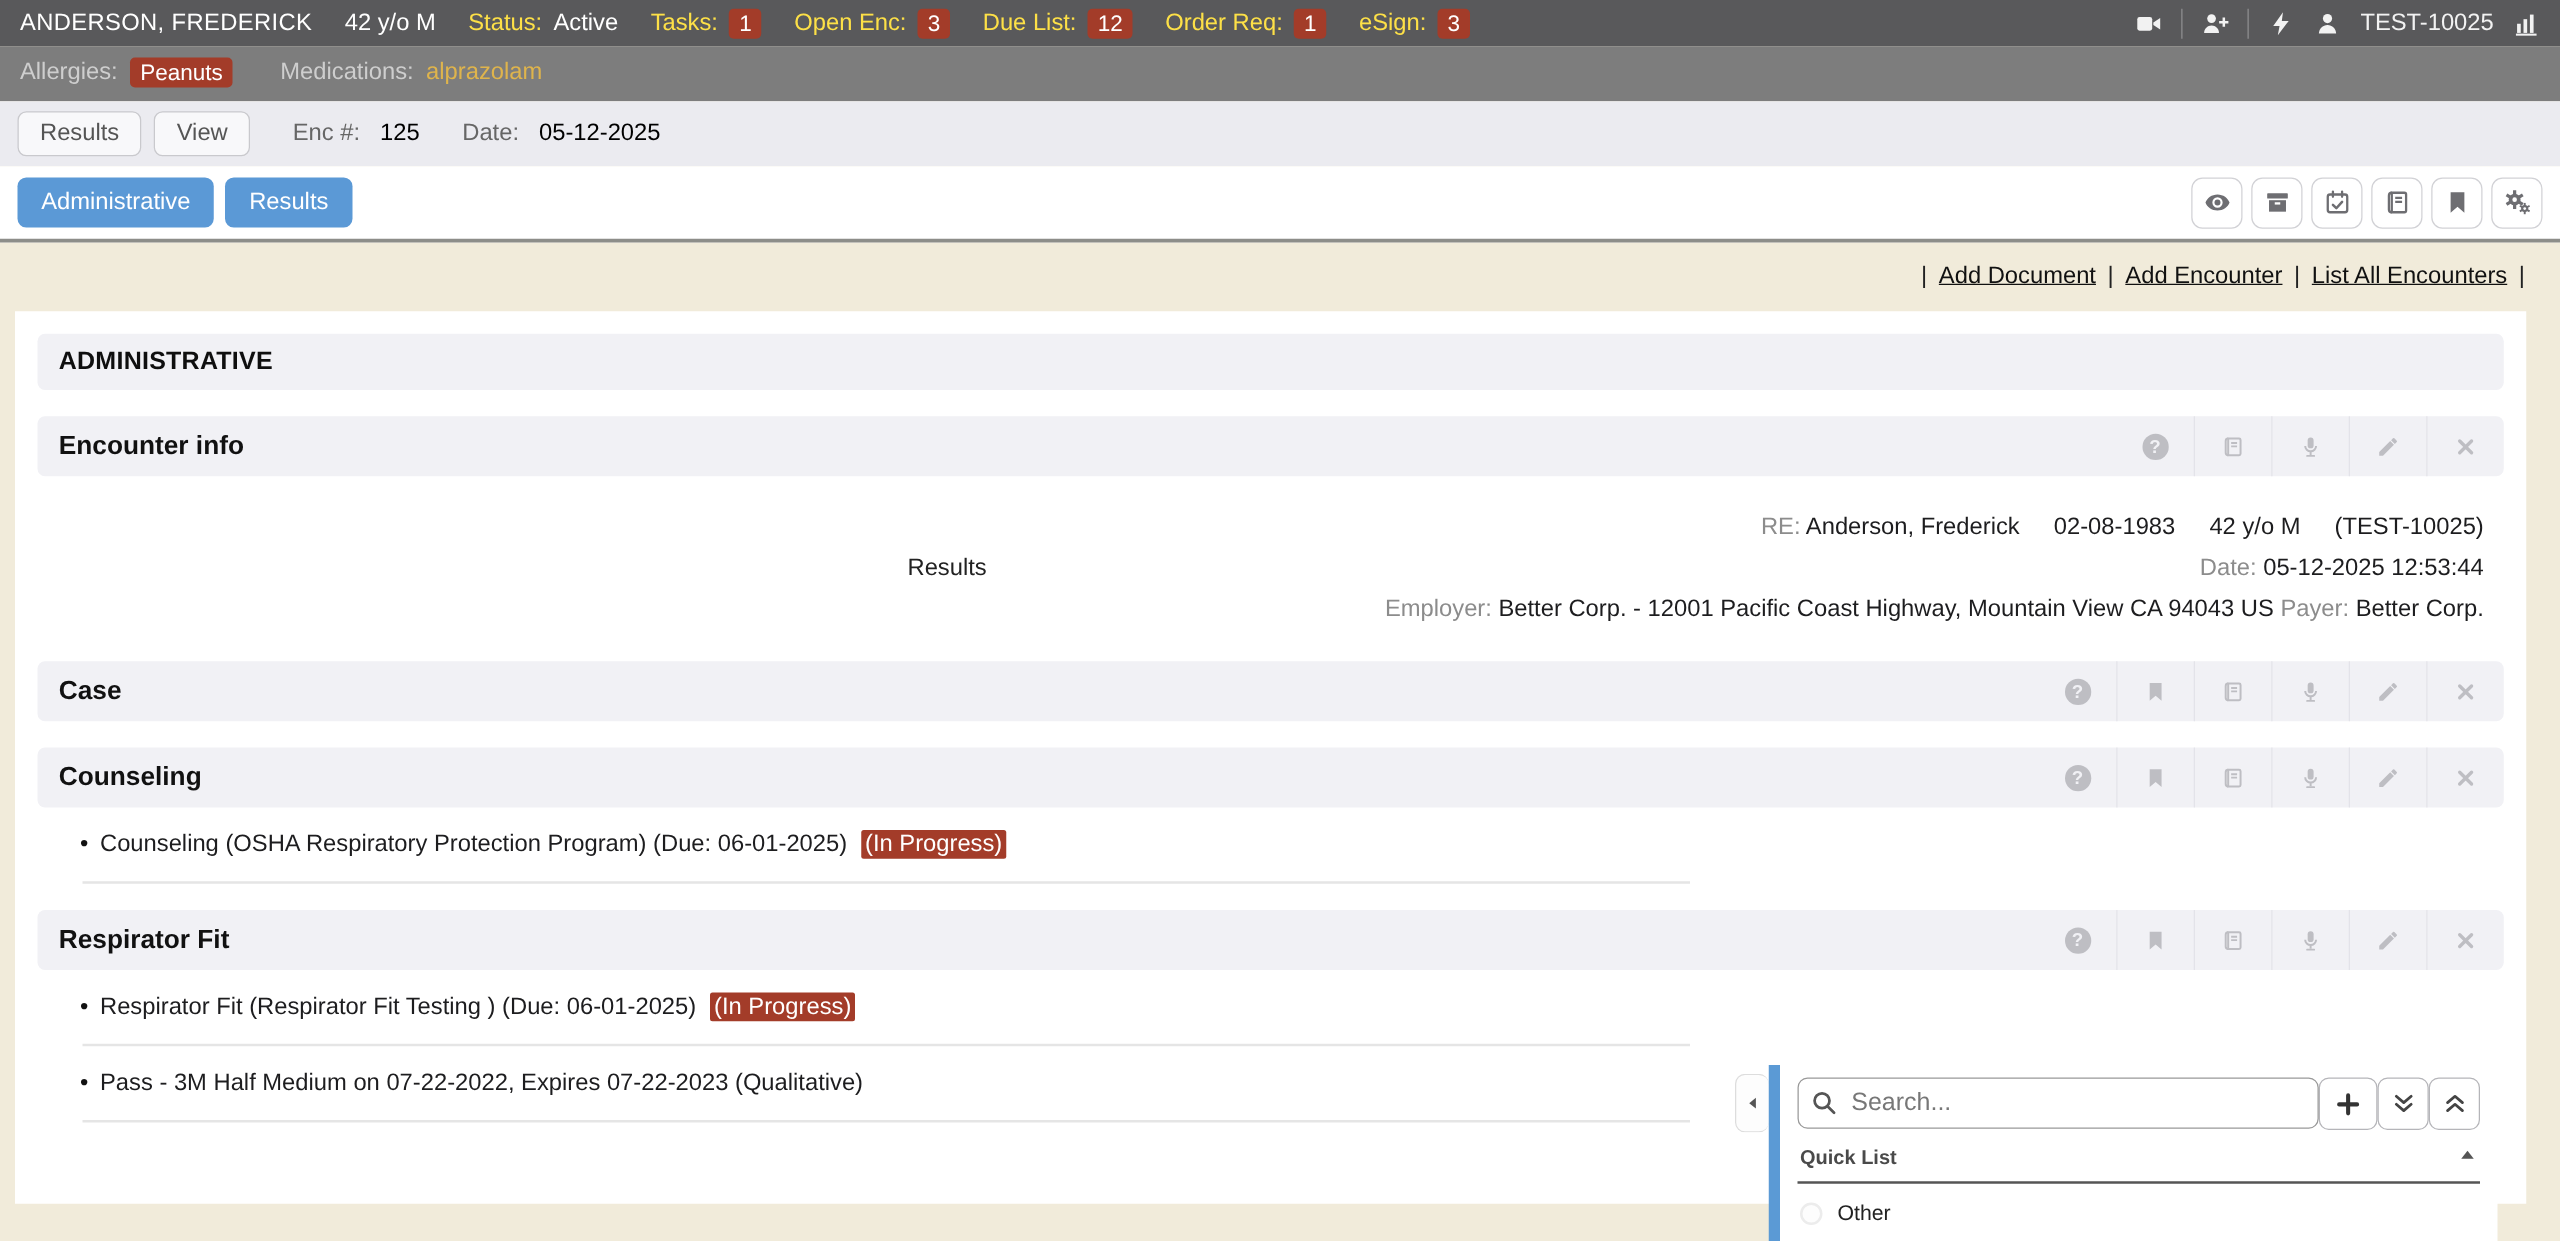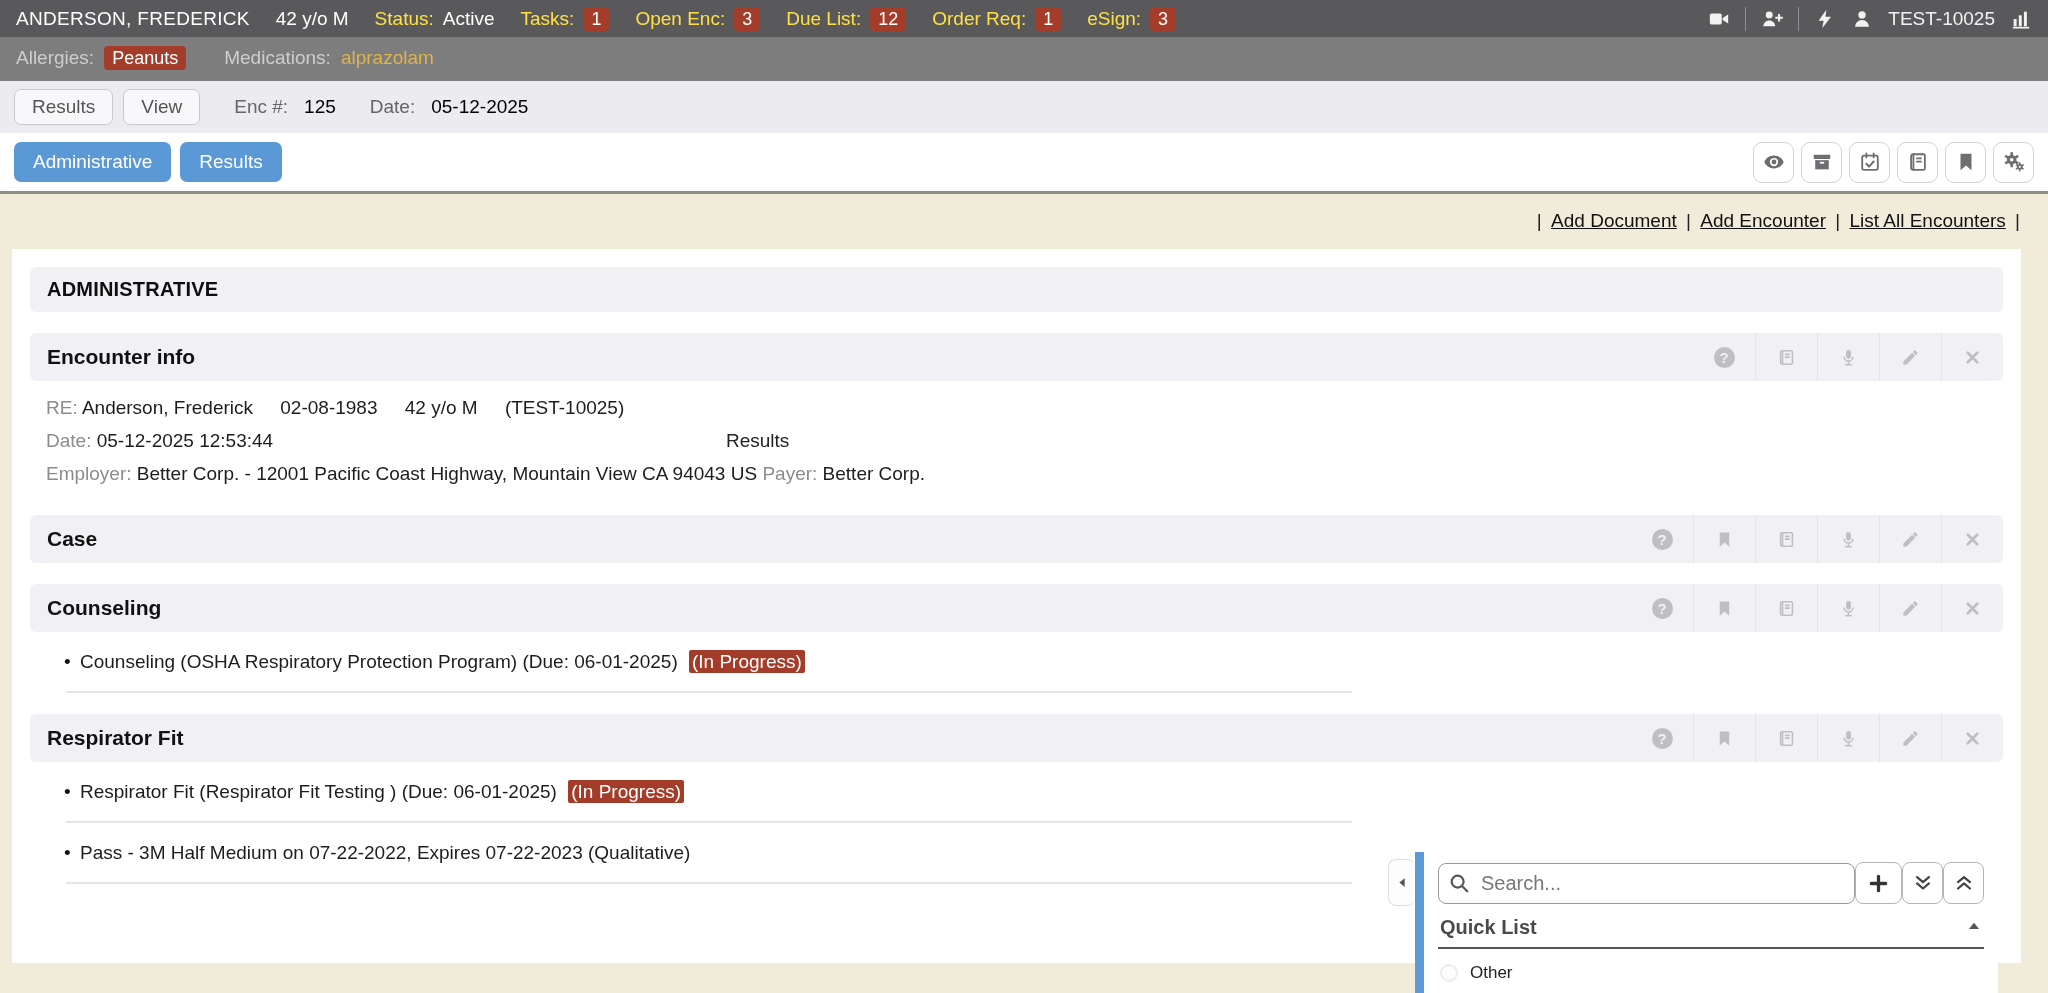--- a/index.html
+++ b/index.html
@@ -79,21 +79,21 @@
   }
   .head-icons { margin-left:auto; display:flex; align-items:stretch; height:100%; color:#bebec3; }
   .head-icons .cell {
     display:flex; align-items:center; justify-content:center; width:62px;
     border-left:1px solid #e3e3e9; cursor:pointer;
   }
   .qmark {
     width:21px; height:21px; border-radius:50%; background:#bebec3; color:#f1f1f5;
     font-size:15px; font-weight:bold; display:flex; align-items:center; justify-content:center;
   }
-  .sec-body { padding:10px 16px 4px; font-size:19px; line-height:33px; }
+  .sec-body { padding:24px 16px 4px; font-size:19px; line-height:33px;text-align:right; }
   .sec-body .lbl { color:#8c8c8c; }
   .sec-body .sp { display:inline-block; width:22px; }
   .dateline { position:relative; }
   .dateline .enc-type { position:absolute; left:680px; top:0; color:#222; }
 
   ul.items { list-style:none; margin:12px 0 0; padding:0 0 0 36px; width:1322px; }
   ul.items li { position:relative; padding:7px 0 7px 14px; font-size:19px; }
   ul.items li .dot { position:absolute; left:-2px; top:7px; color:#111; font-size:19px; }
   .status-badge { background:#a33c29; color:#fff; padding:1px 3px; border-radius:2px; margin-left:6px; }
   .status-badge:empty { display:none; }
@@ -101,36 +101,36 @@
 
   
   .popup { position:absolute; right:50px; bottom:0; display:flex; align-items:flex-start; }
   .popup-handle {
     width:27px; height:47px; background:#fdfdfd; border:1px solid #ddd; border-radius:8px;
     margin-top:7px; display:flex; align-items:center; justify-content:center; color:#555;
     cursor:pointer; border-right:none;
   }
   .popup-bar { width:9px; background:#5b9ad5; height:141px; }
   .popup-panel { width:574px; background:#fff; height:141px; padding:10px 14px 0; }
-  .search-row { display:flex; align-items:center; gap:0; }
+  .search-row { display:flex; gap:0; }
   .search-wrap { position:relative; flex:1; }
   .search-wrap .mag { position:absolute; left:10px; top:9px; color:#555; }
   .search-input {
     width:100%; height:41px; border:1px solid #999; border-radius:8px; padding:0 10px 0 42px;
     font-size:20px; font-family:inherit; color:#333; background:#fff;
   }
   .search-input::placeholder { color:#777; }
   .pill-btn {
     height:42px; background:#fff; border:1px solid #b5b5b9; border-radius:8px;
     display:flex; align-items:center; justify-content:center; cursor:pointer; color:#3c3c3f;
   }
   .pill-plus { width:47px; color:#333; }
   .pill-chev { width:41px; color:#444; }
   .ql-head { display:flex; align-items:center; margin-top:12px; padding:0 2px; }
-  .ql-title { font-size:20px; font-weight:bold; color:#4a4a4a; }
+  .ql-title { font-size:16px; font-weight:bold; color:#4a4a4a; }
   .ql-caret { margin-left:auto; color:#555; }
   .ql-rule { border:none; border-top:2px solid #555; margin:8px 0 0; }
   .ql-item { display:flex; align-items:center; gap:12px; margin-top:14px; padding:0 2px; font-size:17px; color:#222; }
   .radio { width:18px; height:18px; border-radius:50%; border:2px solid #ececec; background:#fdfdfd; }
 </style>
 </head>
 <body>
 
 <div class="topbar">
   <span class="name">ANDERSON, FREDERICK</span>

